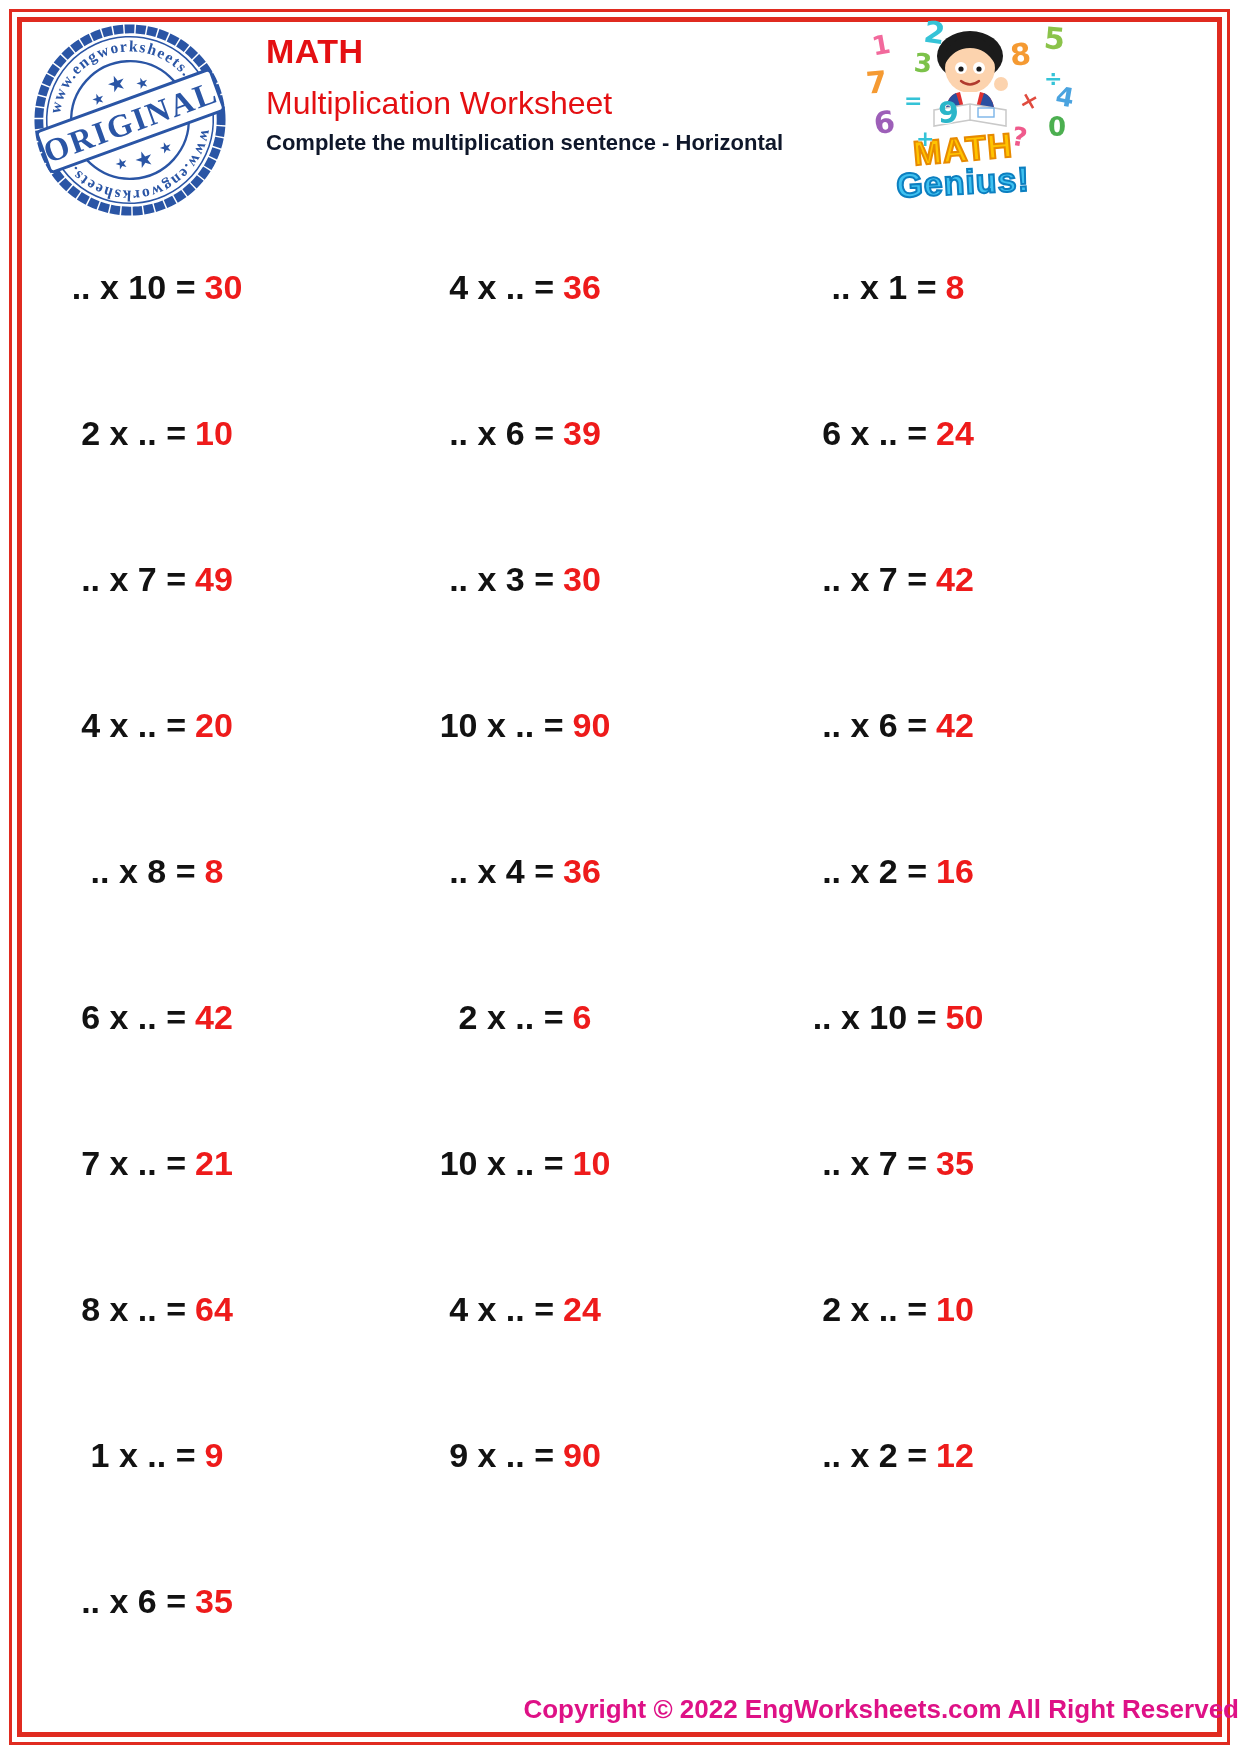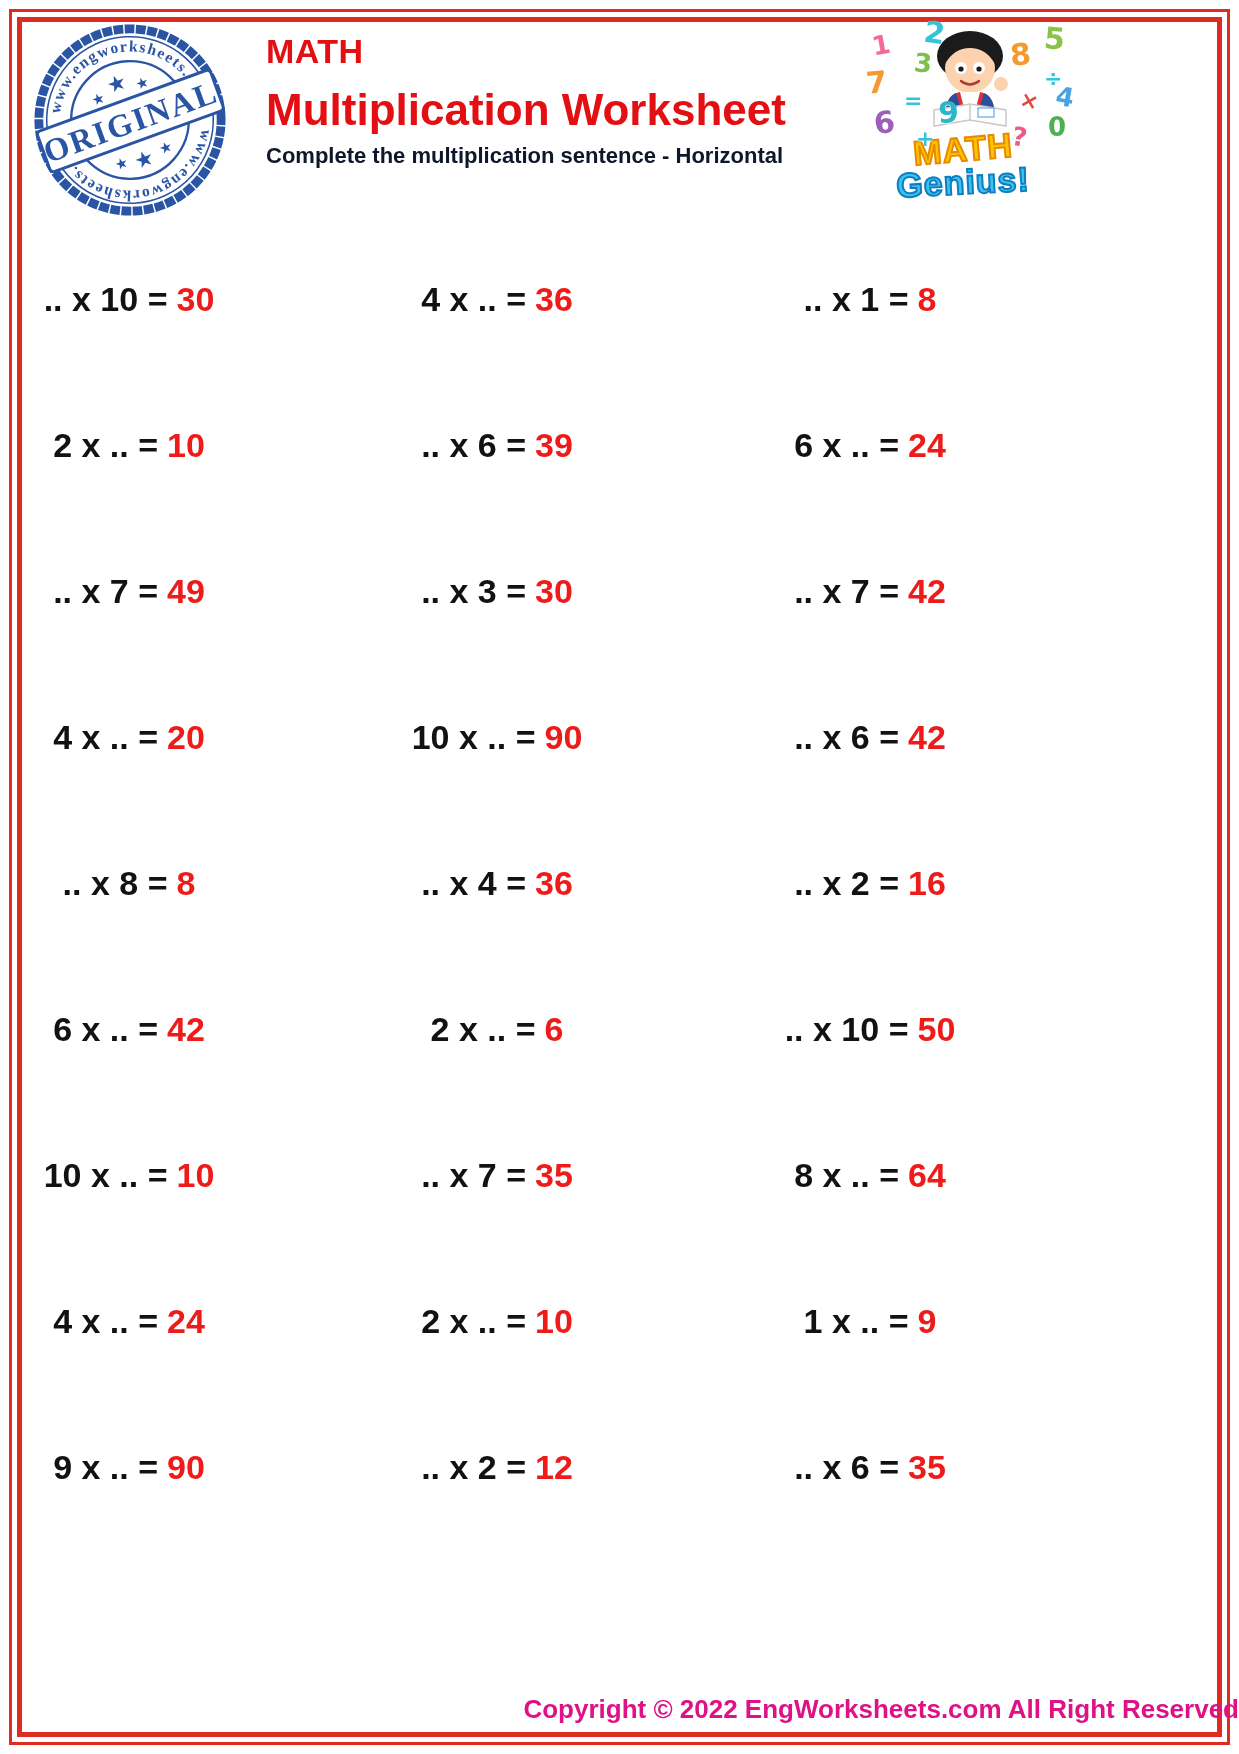--- a/index.html
+++ b/index.html
@@ -13,21 +13,21 @@
   .outer-border { position:absolute; inset:9px;  border:3px solid var(--border-red,#e02b20); pointer-events:none; }
   .inner-border { position:absolute; inset:17px; border:5px solid var(--border-red,#e02b20); pointer-events:none; }
 
   
   .header { position:absolute; top:0; left:0; width:100%; height:228px; }
 
   .stamp { position:absolute; top:22px; left:32px; width:196px; height:196px; transform:rotate(-3deg); }
 
   .titleblock { position:absolute; top:32px; left:266px; width:560px; }
   .title-math { font-size:34px; font-weight:bold; color:var(--accent-red,#e40f12); letter-spacing:.5px; }
-  .title-main { font-size:44px; font-weight:bold; color:var(--accent-red,#e40f12); margin-top:14px; }
+  .title-main { font-size:32px; font-weight:normal; color:var(--accent-red,#e40f12); margin-top:14px; }
   .title-instruction { font-size:22px; font-weight:bold; color:#0f172a; margin-top:8px; }
 
   
   .logo { position:absolute; top:18px; left:858px; width:220px; height:196px; }
   .logo .scatter-ch { position:absolute; font-weight:bold; font-family:"DejaVu Sans",sans-serif;
     text-shadow:0 1px 0 rgba(255,255,255,.8); line-height:1; }
   .logo .boy { position:absolute; left:58px; top:8px; }
   .logo-words { position:absolute; left:0; right:10px; top:112px; text-align:center; }
   .logo-word1 {
     display:block; font-size:34px; font-weight:bold; letter-spacing:1px;
@@ -37,23 +37,24 @@
   }
   .logo-word2 {
     display:block; margin-top:-6px; font-size:34px; font-weight:bold; letter-spacing:1px;
     color:#3fc1f0; -webkit-text-stroke:2px #0c7fc0;
     text-shadow:0 2px 0 #fff, 2px 0 0 #fff, -2px 0 0 #fff, 0 -2px 0 #fff;
     transform:rotate(-3deg);
   }
 
   
   .grid {
-    position:absolute; top:226px; left:0;
+    position:absolute; top:214px; left:0;
     display:grid; grid-template-columns:258px 478px 268px; grid-auto-rows:146px;
     width:1004px;
+    padding-left:28px;
   }
   .problem {
     display:flex; align-items:center; justify-content:center; gap:9px;
     font-size:34px; font-weight:bold; color:#121212; white-space:nowrap;
   }
   .problem .answer { color:var(--answer-red,#ee1b1b); }
 
   
   .footer {
     position:absolute; top:1694px; left:0; width:100%;
@@ -210,20 +211,24 @@
       </div>
       <div class="problem">
         <span>2 x .. =</span>
         <span class="answer">6</span>
       </div>
       <div class="problem">
         <span>.. x 10 =</span>
         <span class="answer">50</span>
       </div>
       <div class="problem">
+        <span>7 x .. =</span>
+        <span class="answer">21</span>
+      </div>
+      <div class="problem">
         <span>10 x .. =</span>
         <span class="answer">10</span>
       </div>
       <div class="problem">
         <span>.. x 7 =</span>
         <span class="answer">35</span>
       </div>
       <div class="problem">
         <span>8 x .. =</span>
         <span class="answer">64</span>

